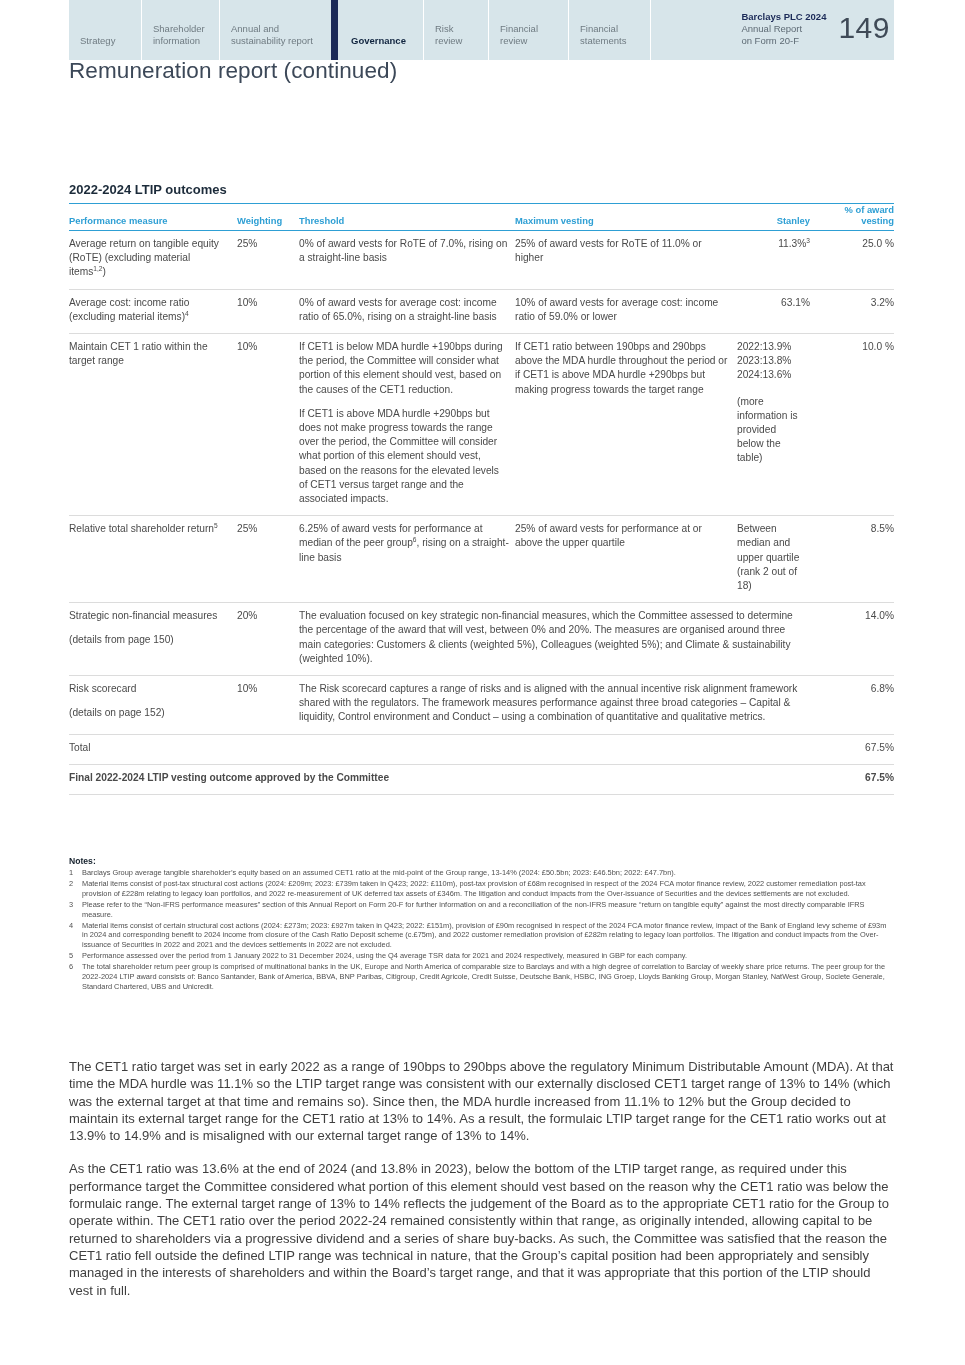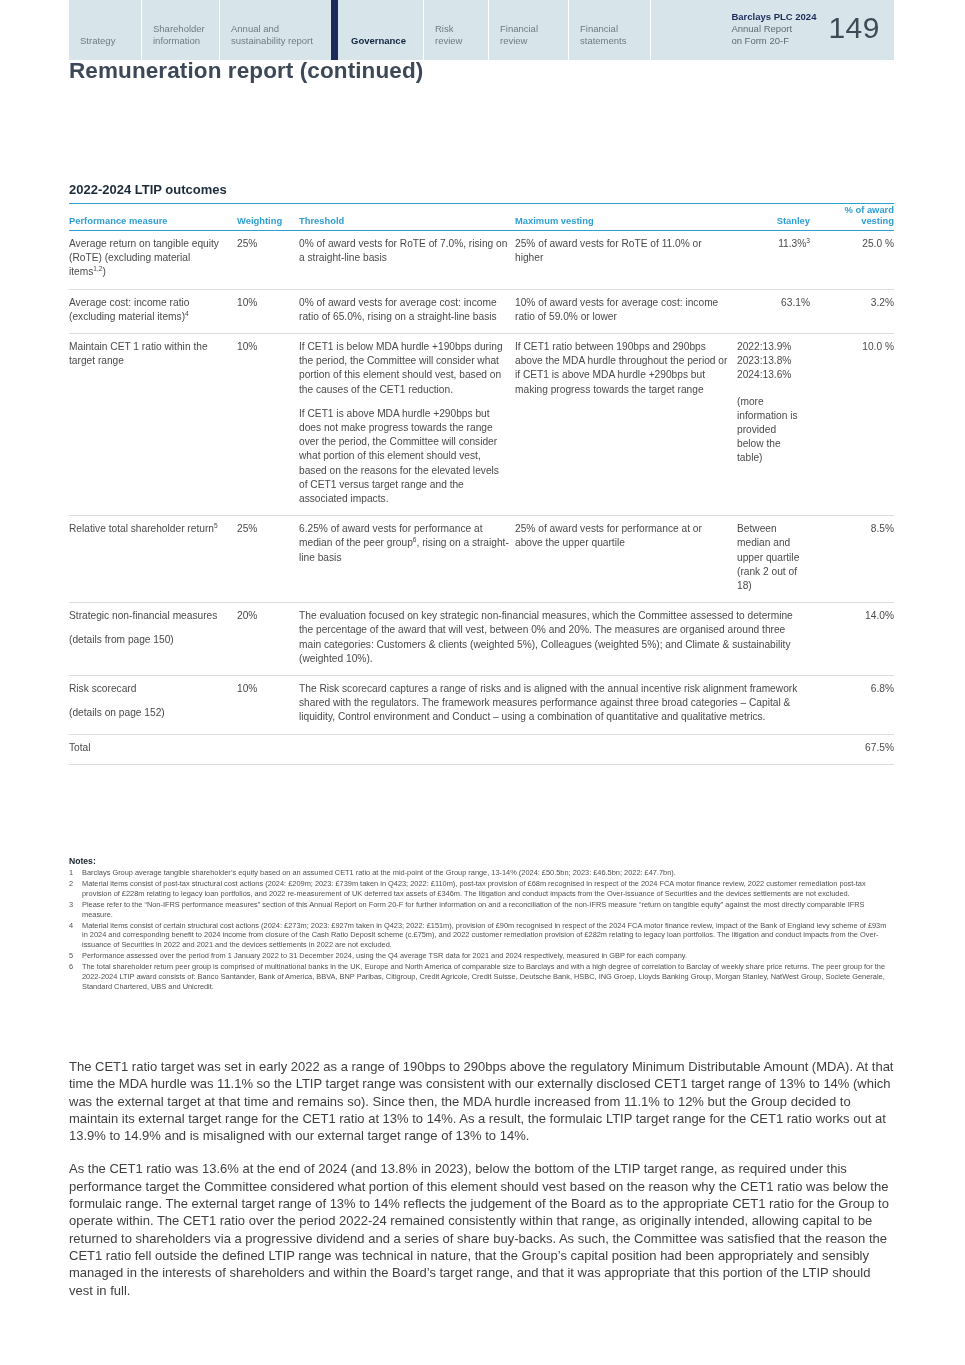--- a/index.html
+++ b/index.html
@@ -47,21 +47,21 @@
   .tab.t-climate { width: 112px; }
   .tab.t-gov { width: 92px; }
   .tab.t-risk { width: 65px; }
   .tab.t-finrev { width: 80px; }
   .tab.t-finstat { width: 82px; }
   .tab.spacer { flex: 1 1 auto; border-left: 1px solid #ffffff; }
 
   .runhead-right {
     display: flex;
     align-items: center;
-    padding-right: 14px;
+    padding-right: 4px;
     gap: 12px;
   }
   .doc-id {
     font-size: 9.5px;
     line-height: 12px;
     color: #5d6a74;
     text-align: left;
     padding-bottom: 2px;
   }
   .doc-id .bold { font-weight: bold; color: #1b2a58; font-size: 9.5px; }
@@ -72,21 +72,21 @@
     letter-spacing: 0.5px;
     line-height: 1;
     padding-bottom: 4px;
   }
 
   
   .page-title {
     position: absolute;
     left: 69px; top: 58px;
     font-size: 22.5px;
-    font-weight: 700;
+    font-weight: 400;
     color: #3c4858;
     letter-spacing: 0.1px;
   }
 
   
   .section-title {
     position: absolute;
     left: 69px; top: 182px;
     font-size: 13px;
     font-weight: bold;
@@ -290,20 +290,24 @@
           <td>10%</td>
           <td colspan="3">The Risk scorecard captures a range of risks and is aligned with the annual incentive risk alignment framework shared with the regulators. The framework measures performance against three broad categories – Capital &amp; liquidity, Control environment and Conduct – using a combination of quantitative and qualitative metrics.</td>
           <td class="ra">6.8%</td>
         </tr>
 
         <tr class="row-total">
           <td colspan="5">Total</td>
           <td class="ra">67.5%</td>
         </tr>
 
+        <tr class="row-final">
+          <td colspan="5">Final  2022-2024 LTIP vesting outcome approved by the Committee</td>
+          <td class="ra">67.5%</td>
+        </tr>
 
       </tbody>
     </table>
   </div>
 
   <div class="notes">
     <div class="notes-title">Notes:</div>
     <div class="note">
       <span class="num">1</span>
       <span class="txt">Barclays Group average tangible shareholder’s equity based on an assumed CET1 ratio at the mid-point of the Group range, 13-14% (2024: £50.5bn; 2023: £46.5bn; 2022: £47.7bn).</span>

